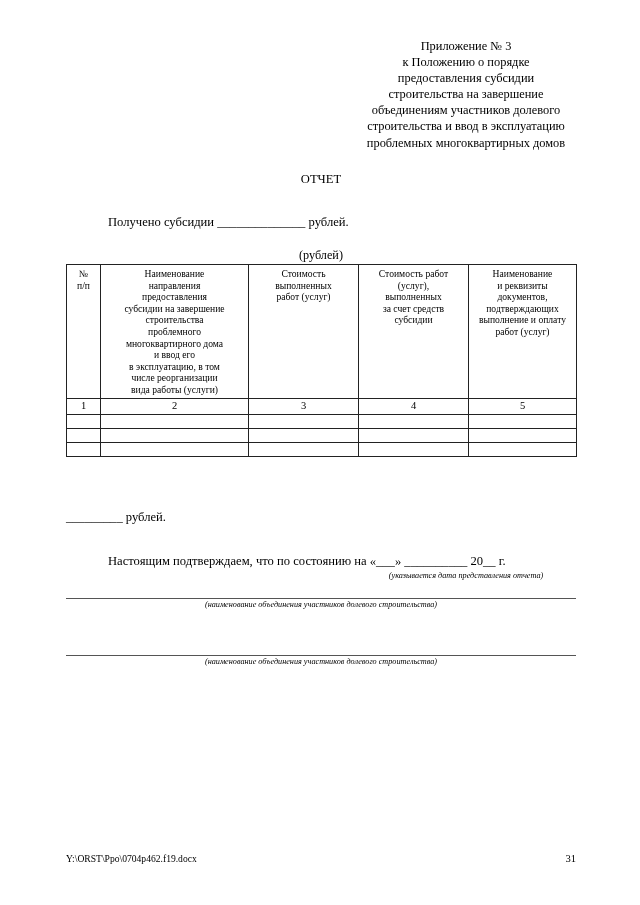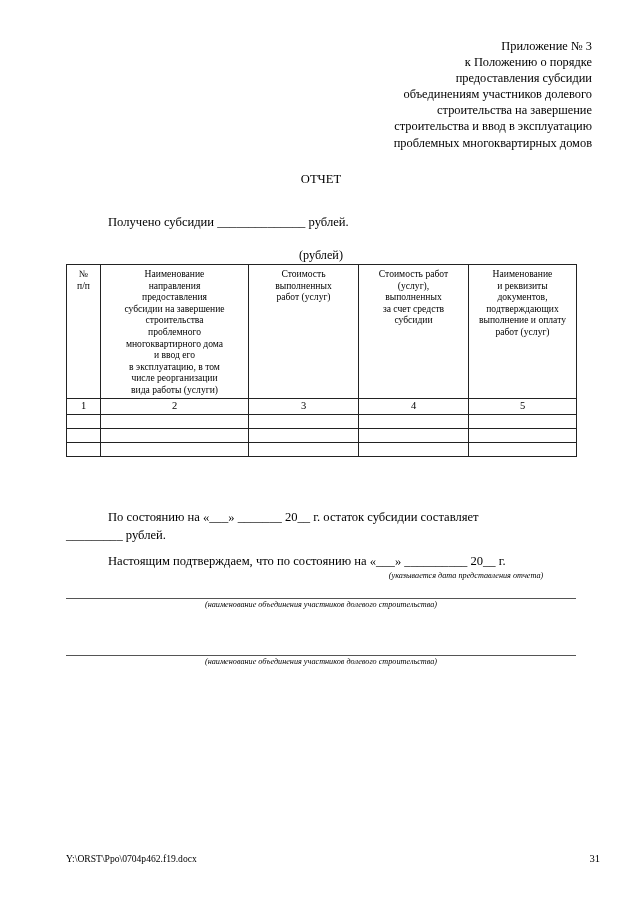--- a/index.html
+++ b/index.html
@@ -22,21 +22,21 @@
     height: 905px;
     overflow: hidden;
   }
 
   
   .appendix-block {
     position: absolute;
     left: 340px;
     top: 38px;
     width: 252px;
-    text-align: right;
+    text-align: center;
     font-size: 12.4px;
     line-height: 16.1px;
   }
   .appendix-block div { white-space: nowrap; }
 
   
   .doc-title {
     position: absolute;
     left: 66px;
     top: 171px;
@@ -177,34 +177,33 @@
     top: 853px;
     font-size: 9.6px;
   }
   .footer-page {
     position: absolute;
     left: 0;
     top: 853px;
     width: 576px;
     text-align: right;
     font-size: 10.6px;
-    padding-left: 24px;
   }
 </style>
 </head>
 <body>
 
 <div class="page">
 
   <div class="appendix-block">
     <div>Приложение № 3</div>
     <div>к Положению о порядке</div>
     <div>предоставления субсидии</div>
+    <div>строительства на завершение</div>
     <div>объединениям участников долевого</div>
-    <div>строительства на завершение</div>
     <div>строительства и ввод в эксплуатацию</div>
     <div>проблемных многоквартирных домов</div>
   </div>
 
   <div class="doc-title">ОТЧЕТ</div>
 
   <div class="sum-lines">
     <div>
       <span>Получено субсидии</span>
       <span class="blank-wrap">______________</span>
@@ -289,21 +288,20 @@
         <td></td>
         <td></td>
         <td></td>
         <td></td>
         <td></td>
       </tr>
     </tbody>
   </table>
 
   <div class="para p-ostatok">
-    <span>По состоянию на «___» _______ 20__ г. остаток субсидии составляет</span>
     <span class="line2">_________ рублей.</span>
   </div>
 
   <div class="para p-confirm">Настоящим подтверждаем, что по состоянию на «___» __________ 20__ г.</div>
   <div class="caption cap-date">(указывается дата представления отчета)</div>
 
   <div class="rule rule-1"></div>
   <div class="caption cap-org-1">(наименование объединения участников долевого строительства)</div>
 
   <div class="rule rule-2"></div>

